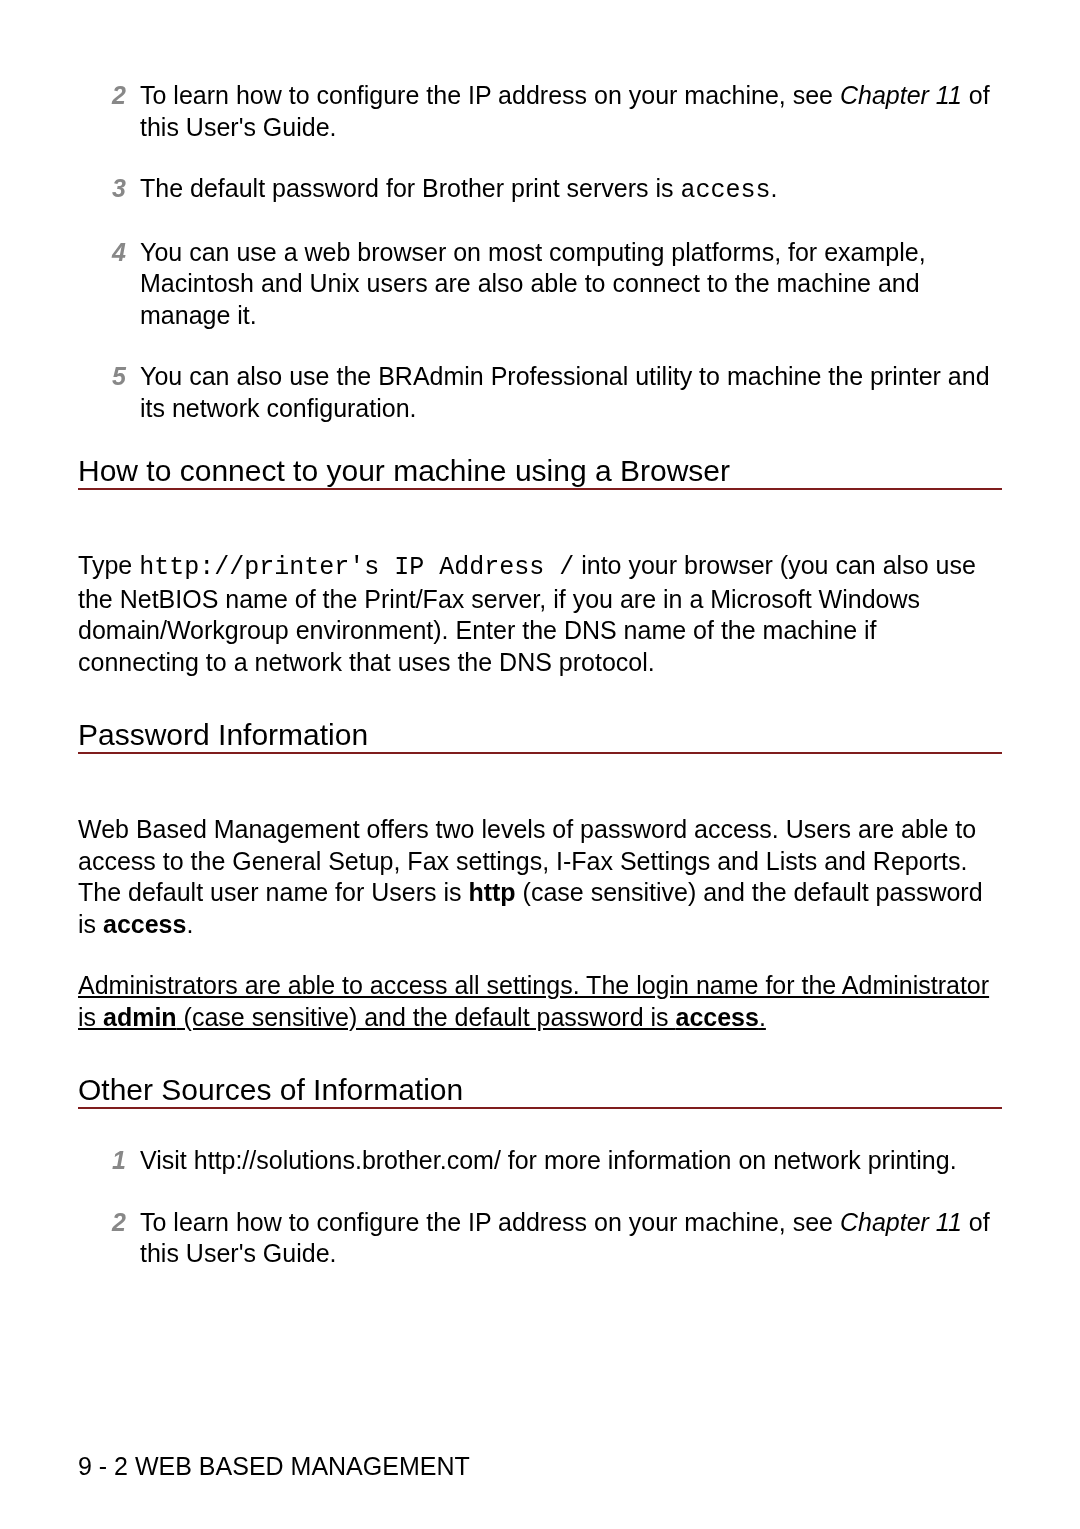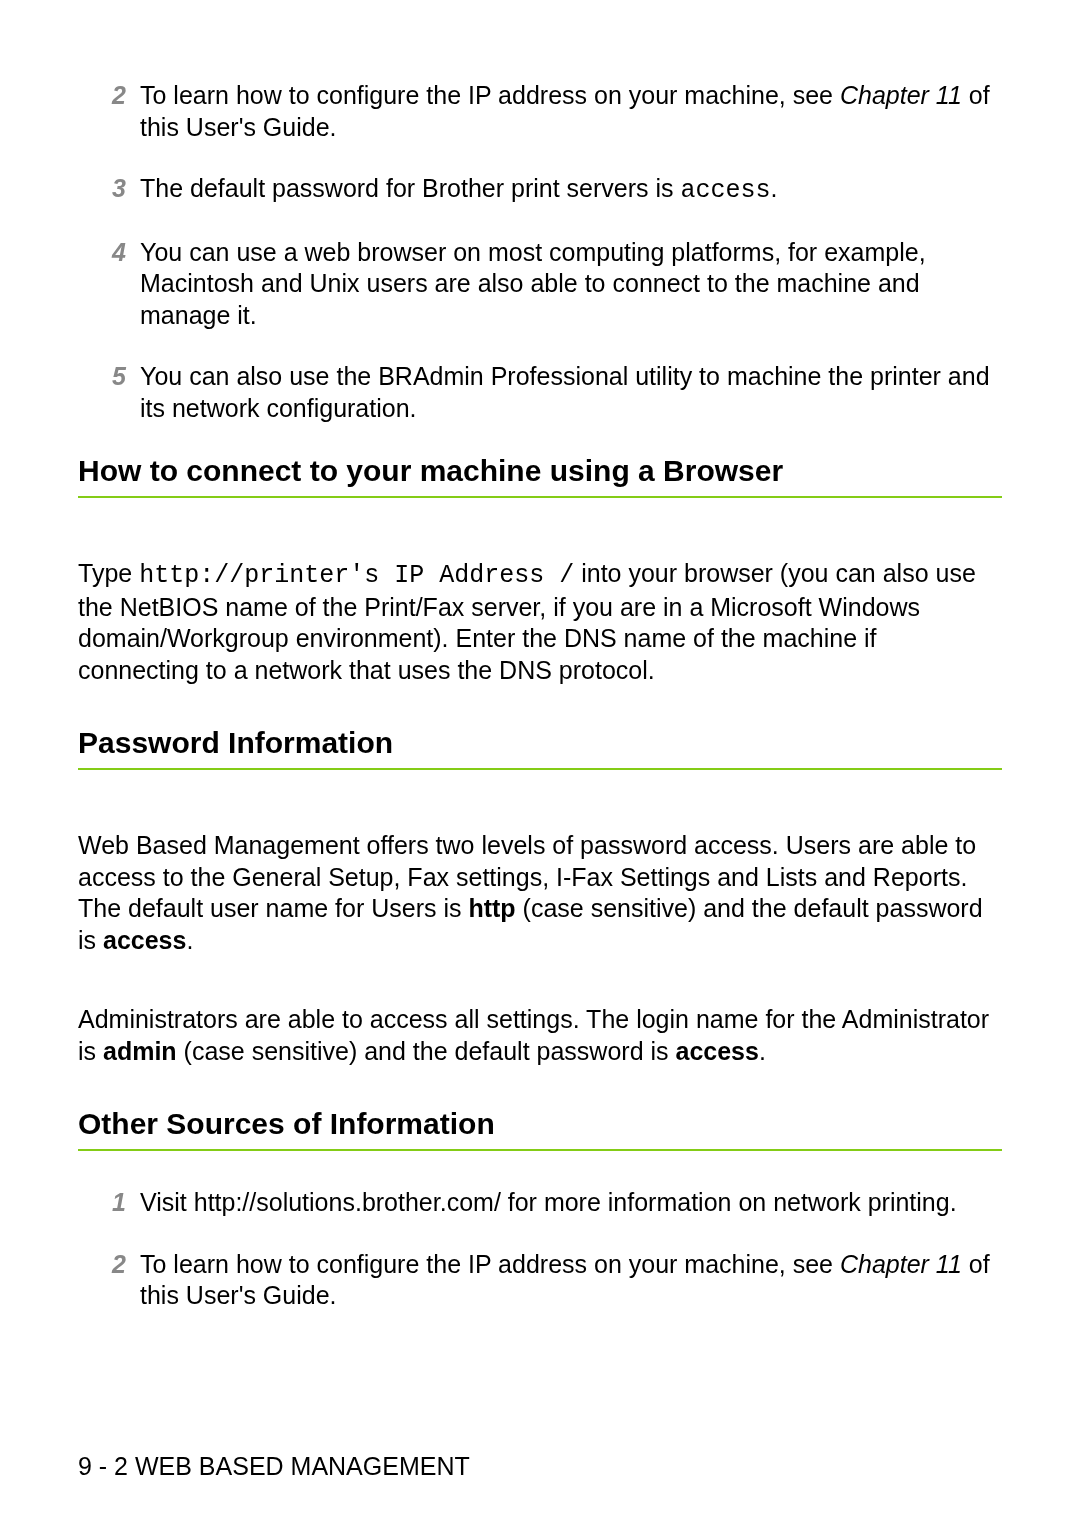--- a/index.html
+++ b/index.html
@@ -40,37 +40,37 @@
   }
   .chapter-ref {
     font-style: italic;
     text-align: center;
   }
   .mono {
     font-family: 'Courier New', Courier, monospace;
   }
   .section-heading {
     font-size: 30px;
-    font-weight: bold;
+    font-weight: normal;
     margin-top: 40px;
     margin-bottom: 6px;
-    padding-bottom: 8px;
-    border-bottom: 2px solid #84cc16;
+    border-bottom: 2px solid #7f1d1d;
   }
   .section-heading.first {
     margin-top: 26px;
   }
   .para {
     font-size: 25px;
     line-height: 1.26;
     margin-top: 60px;
     margin-bottom: 0;
   }
   .para.tight {
-    margin-top: 48px;
+    margin-top: 30px;
+    text-decoration: underline;
   }
   .bold {
     font-weight: bold;
   }
   .footer {
     position: absolute;
     bottom: 48px;
     left: 78px;
     font-size: 25px;
   }

